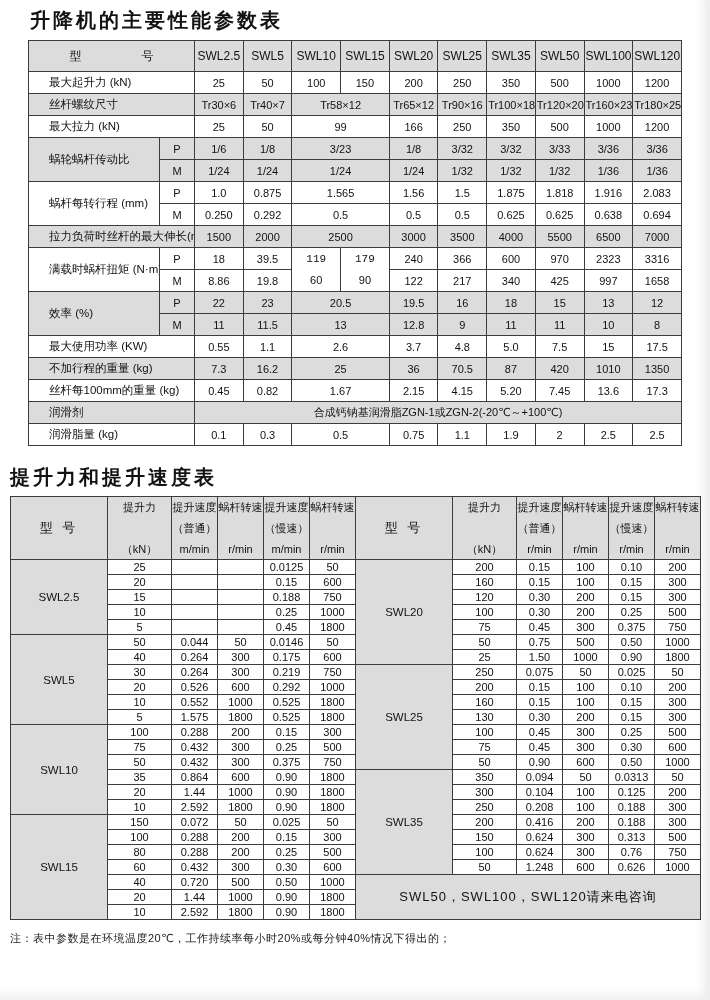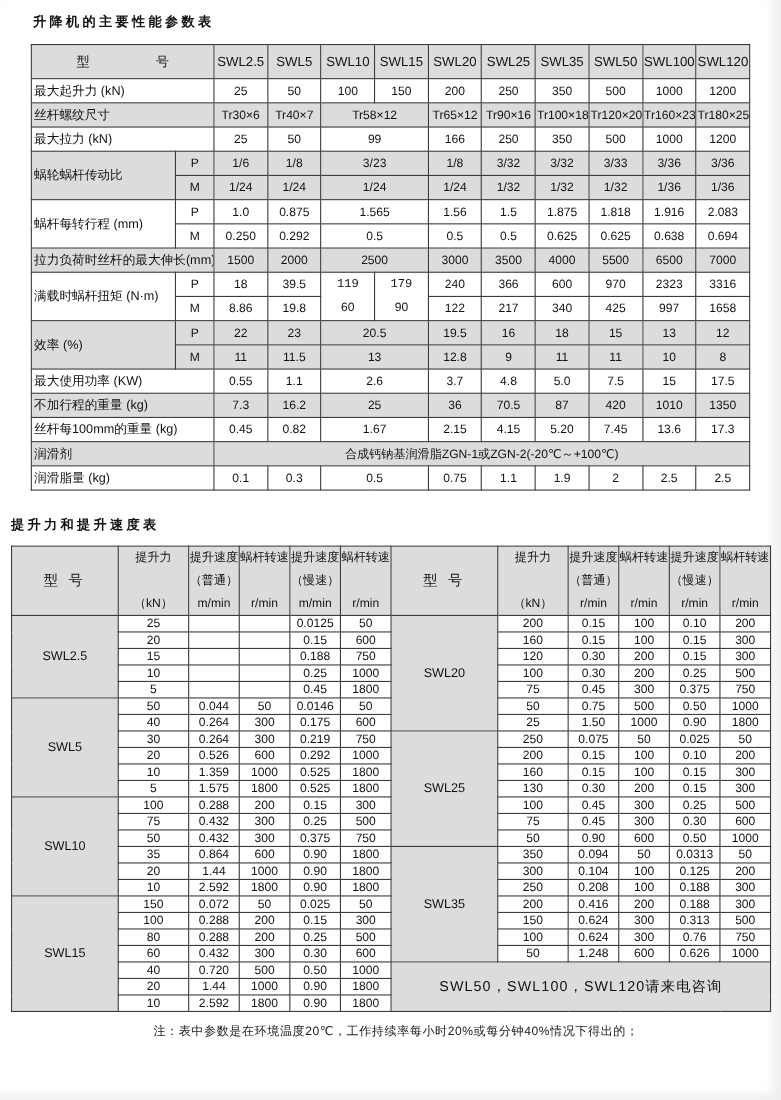--- a/index.html
+++ b/index.html
@@ -1,48 +1,48 @@
 <!DOCTYPE html>
 <html><head>
 <meta charset="utf-8">
 <style>
   html,body{margin:0;padding:0;background:#ffffff;}
   body{width:710px;height:1000px;font-family:"Liberation Sans","DejaVu Sans",sans-serif;color:#121212;}
   .page{position:relative;width:710px;height:1000px;background:#ffffff;overflow:hidden;
         box-shadow:inset -7px -5px 10px rgba(0,0,0,0.07);}
-  .title{font-size:12px;font-weight:bold;letter-spacing:3px;line-height:22px;margin:0;}
+  .title{font-size:20px;font-weight:bold;letter-spacing:3px;line-height:22px;margin:0;}
   .t1{padding:9px 0 9px 30px;}
   .t2{padding:20px 0 8px 10px;}
 
   table{border-collapse:collapse;table-layout:fixed;text-align:center;}
   td,th{border:1px solid #3c3c3c;overflow:hidden;}
 
   
   .tbl1{width:654px;margin-left:28px;font-size:11px;}
   .tbl1 thead th{height:28px;font-size:12px;font-weight:normal;}
   .tbl1 td{height:21px;padding:0 1px;white-space:nowrap;}
-  .tbl1 .lab{text-align:left;padding-left:2px;font-size:11.5px;}
+  .tbl1 .lab{text-align:left;padding-left:20px;font-size:11.5px;}
   .tbl1 .pm{font-size:11px;}
   .shade{background:#dcdcdc;}
   .nb{border-bottom-style:hidden;font-family:Liberation Mono, monospace;}
 
   
   .tbl2{width:690px;margin-left:10px;font-size:11px;}
   .tbl2 thead th{height:62px;background:#dcdcdc;font-weight:normal;font-size:11px;vertical-align:middle;padding:0;}
   .tbl2 thead th.model-h{font-size:13px;letter-spacing:3px;}
   .hwrap{display:flex;flex-direction:column;justify-content:space-between;height:54px;padding:4px 0;text-align:center;}
   .hl{line-height:1.1;min-height:11px;}
   .tbl2 td{height:14px;padding:0;white-space:nowrap;}
   .tbl2 .model{background:#dcdcdc;font-size:11.5px;}
   .tbl2 .note-cell{background:#dcdcdc;font-size:13px;letter-spacing:1px;}
   .c-model{width:97px;}.c-force{width:64px;}.c-n{width:46px;}
   .c1{width:131px;}.c2{width:35px;}
 
   
-  .footnote{margin:10px 0 0 10px;font-size:11px;line-height:16px;letter-spacing:0.5px;color:#1a1a1a;text-align:center;}
+  .footnote{margin:10px 0 0 10px;font-size:11px;line-height:16px;letter-spacing:0.5px;color:#1a1a1a;}
   .fn2{padding-left:36px;}
 </style>
 </head>
 <body>
 
 <div class="page">
 
   <h1 class="title t1">升降机的主要性能参数表</h1>
 
   <table class="tbl1">
@@ -483,21 +483,21 @@
           <td>0.292</td>
           <td>1000</td>
           <td>200</td>
           <td>0.15</td>
           <td>100</td>
           <td>0.10</td>
           <td>200</td>
         </tr>
         <tr>
           <td>10</td>
-          <td>1.359</td>
+          <td>0.552</td>
           <td>1000</td>
           <td>0.525</td>
           <td>1800</td>
           <td>160</td>
           <td>0.15</td>
           <td>100</td>
           <td>0.15</td>
           <td>300</td>
         </tr>
         <tr>

